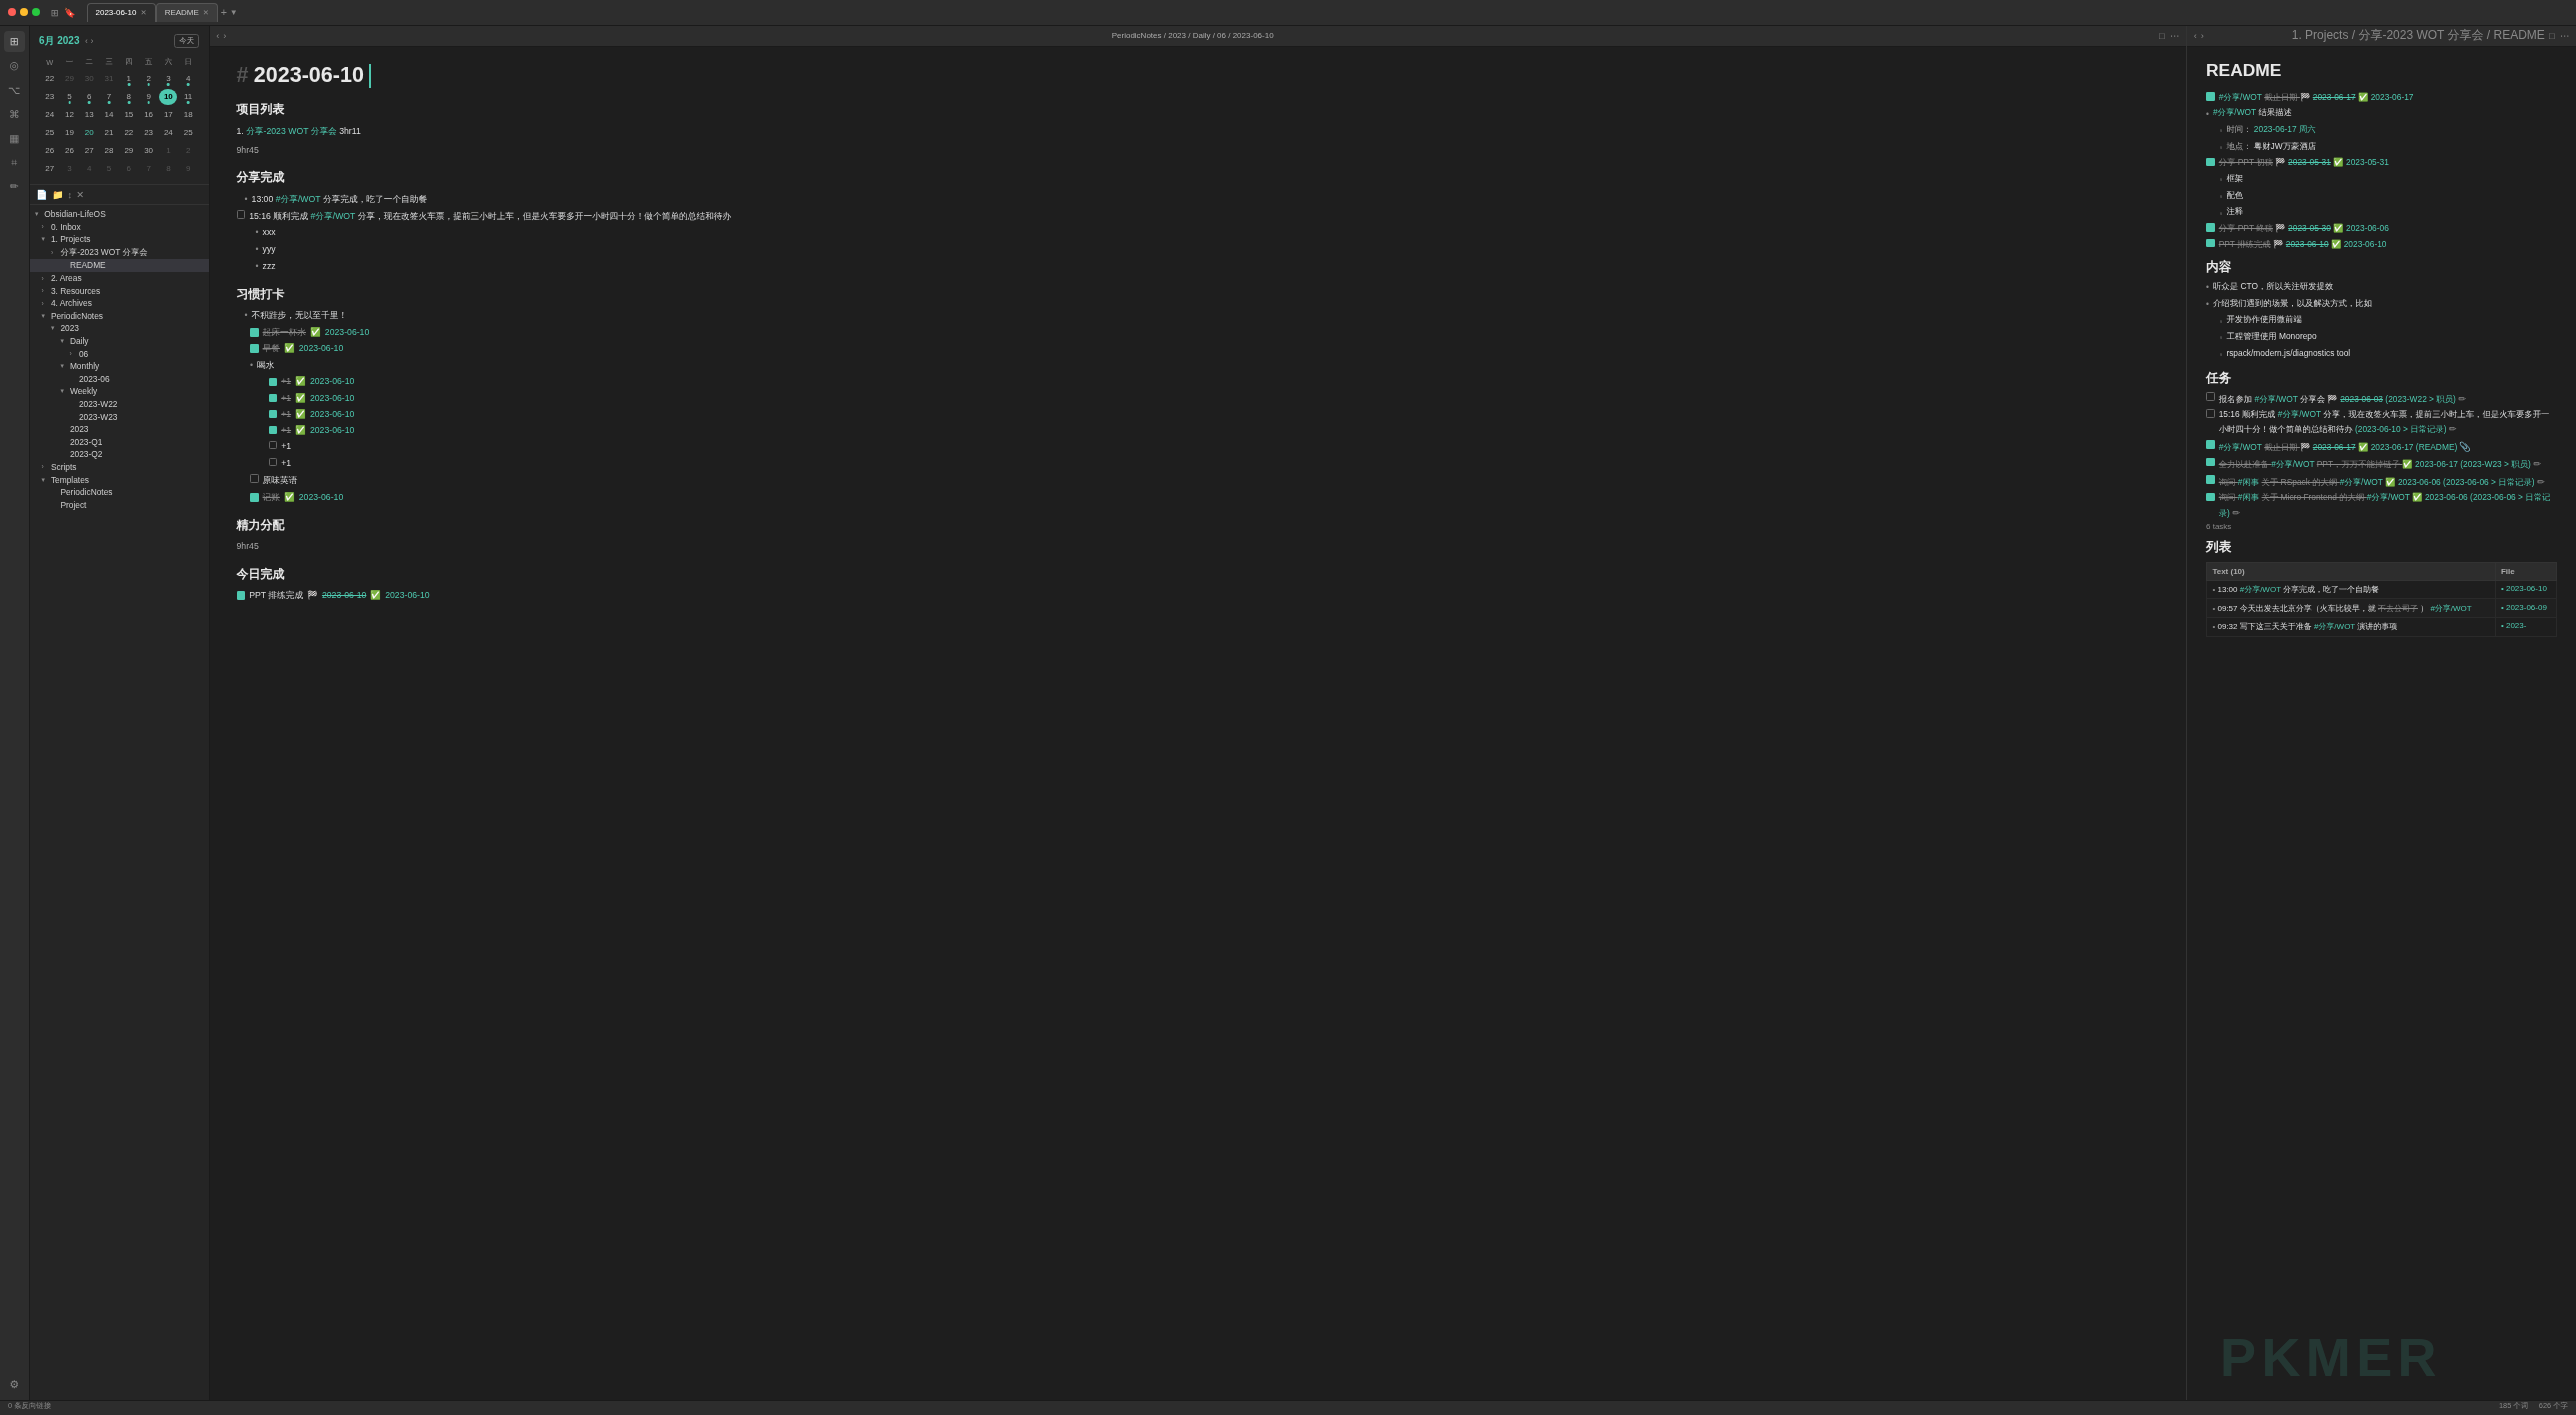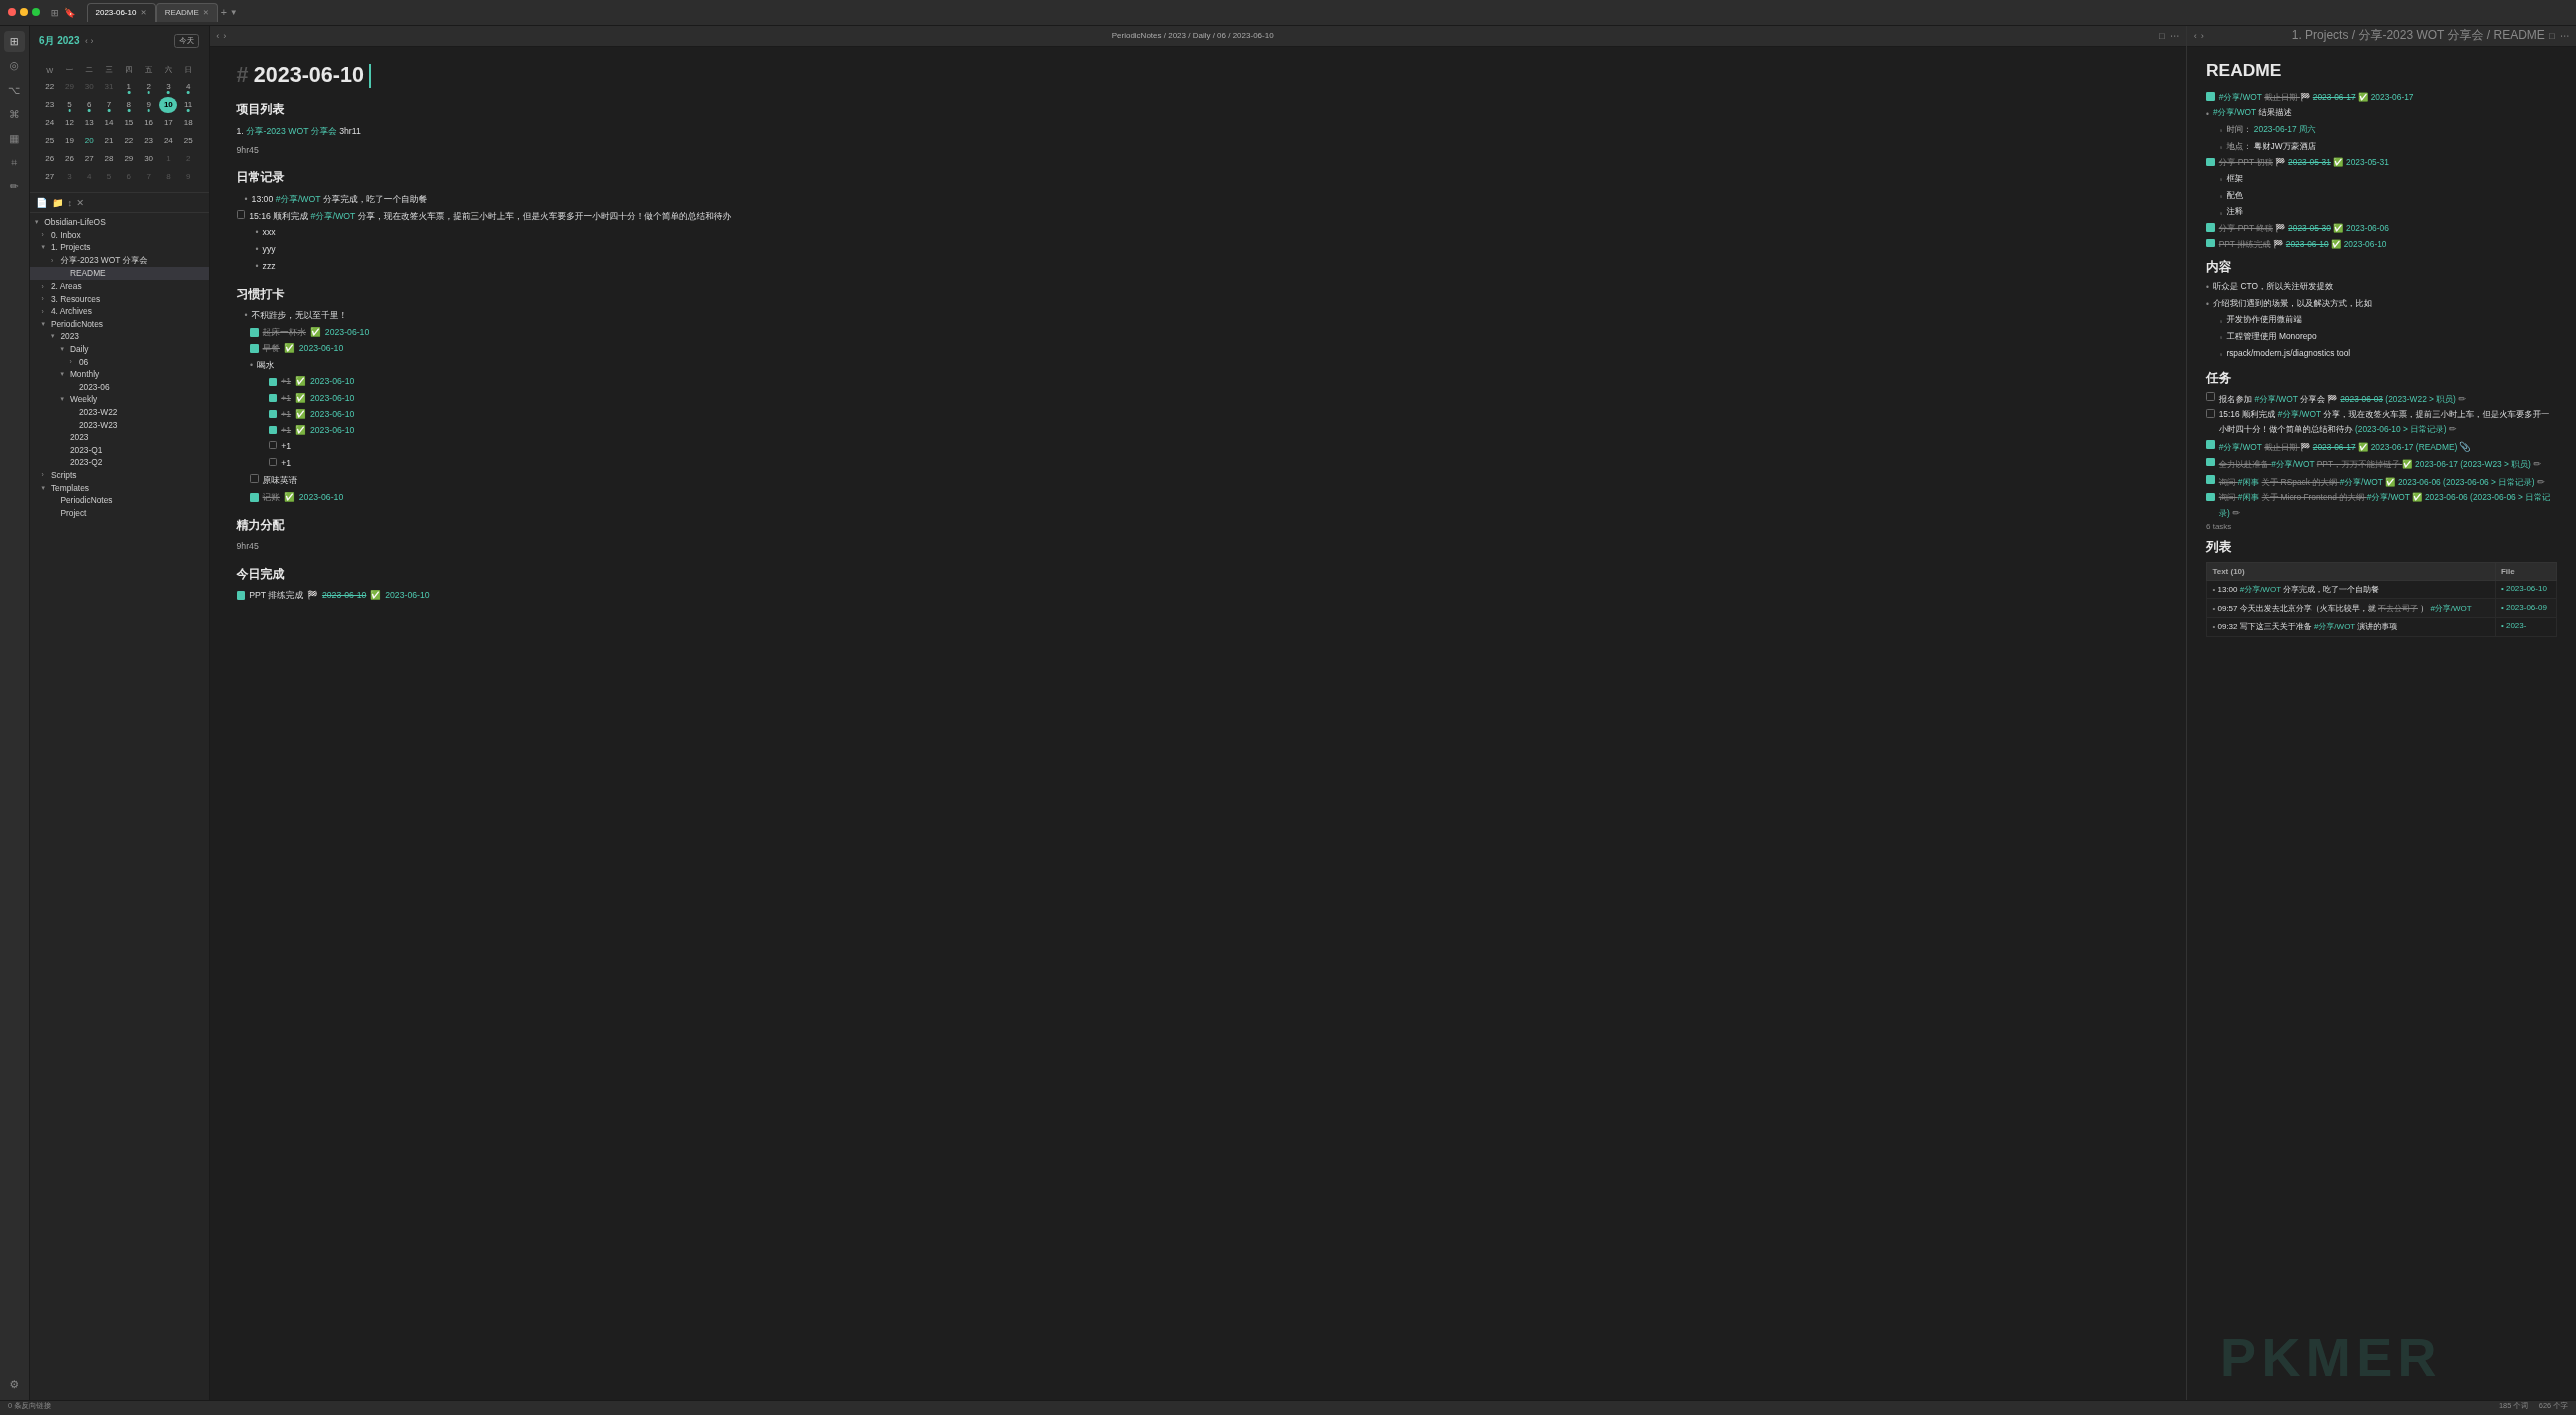--- a/index.html
+++ b/index.html
@@ -103,21 +103,21 @@
     }
 
     
     .calendar {
       padding: 8px 9.4px 5.4px;
       border-bottom: 0.7px solid #333;
     }
     .cal-header {
       display: flex;
       align-items: center;
-      margin-bottom: 14px;
+      margin-bottom: 6px;
     }
     .cal-month {
       font-size: 10px;
       font-weight: 600;
     }
     .cal-month span { color: #4ec9b0; }
     .cal-nav { display: flex; gap: 2.7px; margin-left: 5.4px; }
     .cal-nav button { background: none; border: none; color: #888; cursor: pointer; font-size: 8.7px; }
     .cal-today-btn {
       margin-left: auto;
@@ -639,21 +639,21 @@
 
         <div class="section-title">项目列表</div>
         <div class="doc-content">
           <div class="numbered">
             1. <span class="link">分享-2023 WOT 分享会</span>
             <span>3hr11</span>
           </div>
           <div style="margin:4px 0; color:#aaa;">9hr45</div>
         </div>
 
-        <div class="section-title">日常记录</div>
+        <div class="section-title">分享完成</div>
         <div class="doc-content">
           <div class="bullet-item">
             <span class="bullet">•</span>
             <span>
               <span>13:00</span>
               <span class="tag">#分享/WOT</span>
               <span>分享完成，吃了一个自助餐</span>
             </span>
           </div>
           <div class="checkbox-item">

